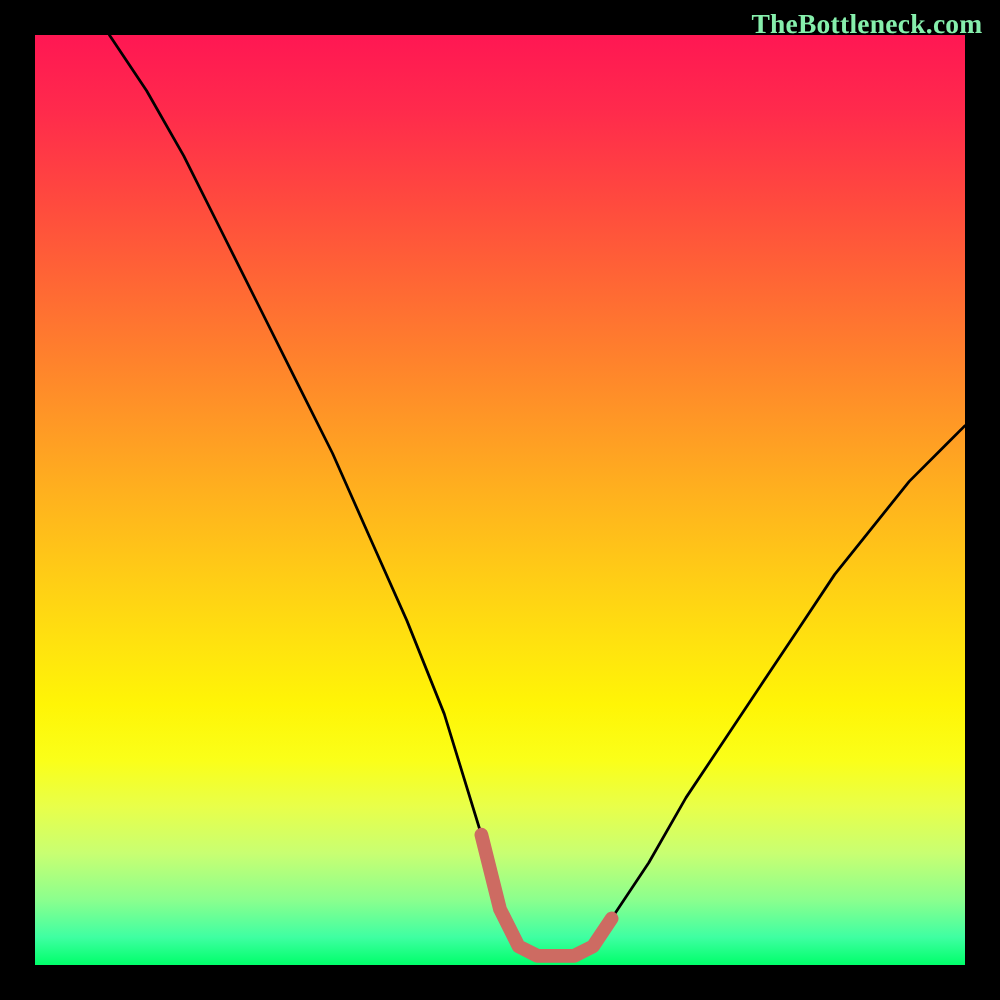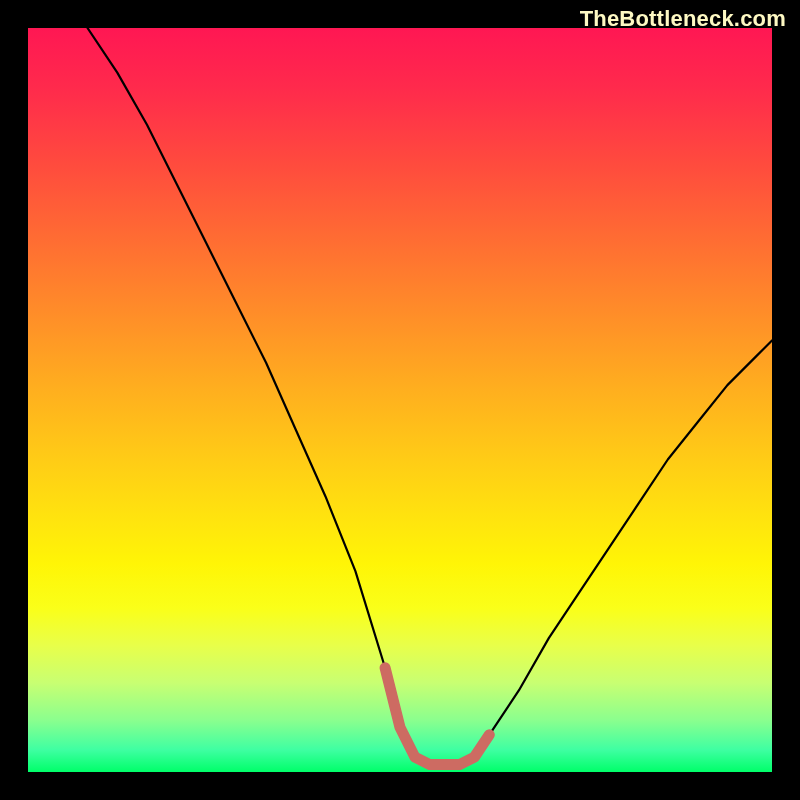--- a/index.html
+++ b/index.html
@@ -16,23 +16,24 @@
     width: 800px;
     height: 800px;
     background: #000;
   }
   .watermark {
     position: absolute;
     top: 6px;
     right: 14px;
     font-size: 22px;
     font-weight: 700;
-    color: #fef9c3;
+    color: #86efac;
     letter-spacing: 0.2px;
     z-index: 5;
+    font-family: Liberation Serif, serif;
   }
   .plot-area {
     position: absolute;
     left: 28px;
     top: 28px;
     width: 744px;
     height: 744px;
     
     background: linear-gradient(to bottom,
       #ff1753 0%,

